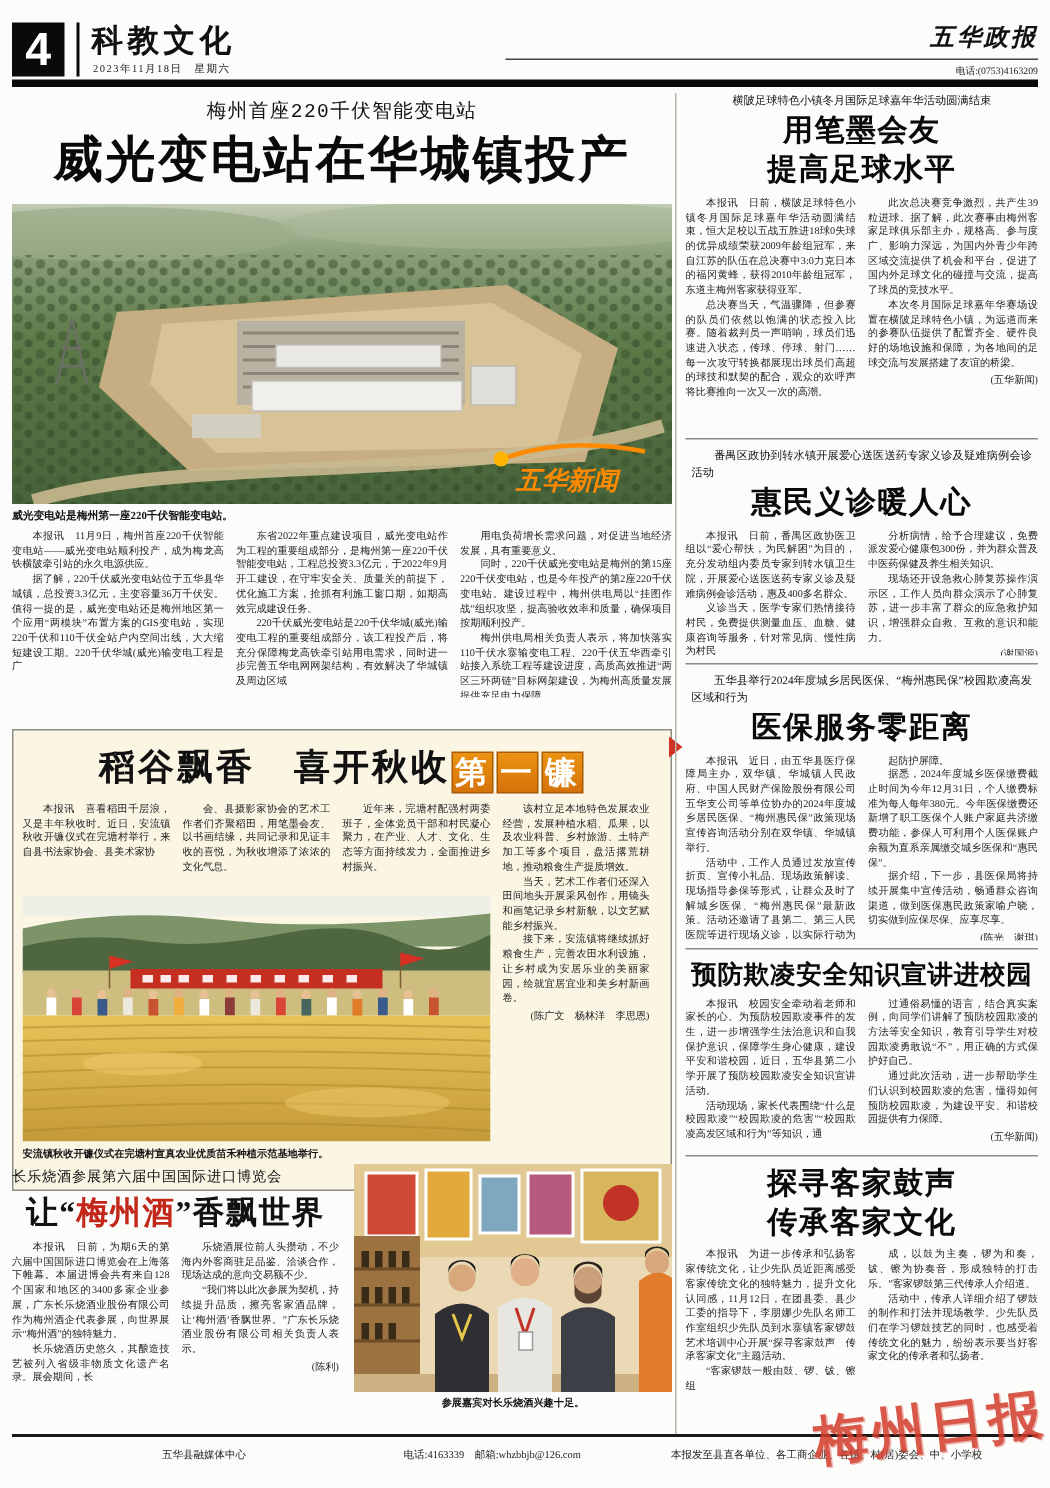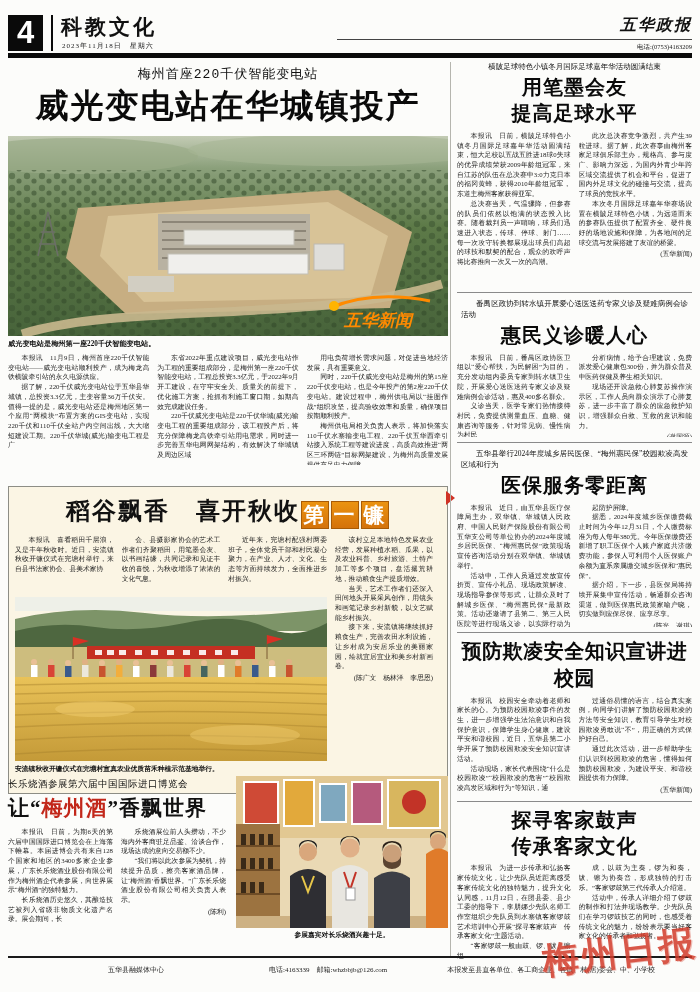--- a/index.html
+++ b/index.html
@@ -44,27 +44,27 @@
            background:linear-gradient(180deg,#eb9311,#d4720a);border:1px solid #a85a05;font-size:21px;
            text-align:center;vertical-align:-3px;}
   .rice-body{display:flex;gap:8px;margin-top:6px;}
   .rice-main{width:312px;}
   .rice-side{width:98px;overflow:hidden;height:252px;}
   .rice-topcols{height:58px;}
   
   .wine{position:absolute;left:8px;top:774px;width:440px;height:178px;}
   .wine-left{position:absolute;left:0;top:4px;width:218px;}
   .wine-kicker{font-size:9.5px;letter-spacing:.5px;}
-  .wine-hl{font-size:21px;font-weight:bold;letter-spacing:1px;margin:3px 0 5px;}
+  .wine-hl{font-size:21px;font-weight:bold;text-align:center;letter-spacing:1px;margin:3px 0 5px;}
   .wine-red{color:#c2271a;}
   .wine-right{position:absolute;left:228px;top:2px;width:212px;}
   
   .right-col{position:absolute;left:457px;top:60px;width:235px;}
   .r-hl{font-size:20px;line-height:1.32;letter-spacing:1px;margin:2px 0 4px;}
-  .r-hl-sm{font-size:20px;letter-spacing:.5px;margin:2px 0 4px;}
+  .r-hl-sm{font-size:17px;letter-spacing:.5px;margin:2px 0 4px;}
   .r-kicker{font-size:7.5px;text-align:center;margin:2px 0;}
   
   .footer{position:absolute;left:0;top:956px;width:700px;height:36px;}
   .footer-line{position:absolute;left:8px;top:0;width:684px;height:2px;background:#1a1a1a;}
   .footer-row{position:absolute;left:8px;top:9px;width:684px;display:flex;font-size:7px;color:#222;}
   .f-org{margin-left:100px;}
   .f-contact{margin-left:105px;}
   .f-dist{margin-left:60px;width:235px;}
   .watermark{position:absolute;right:2px;top:-28px;font-size:36px;font-weight:bold;color:#d23b2a;
              opacity:.85;transform:rotate(-7deg);letter-spacing:3px;white-space:nowrap;

